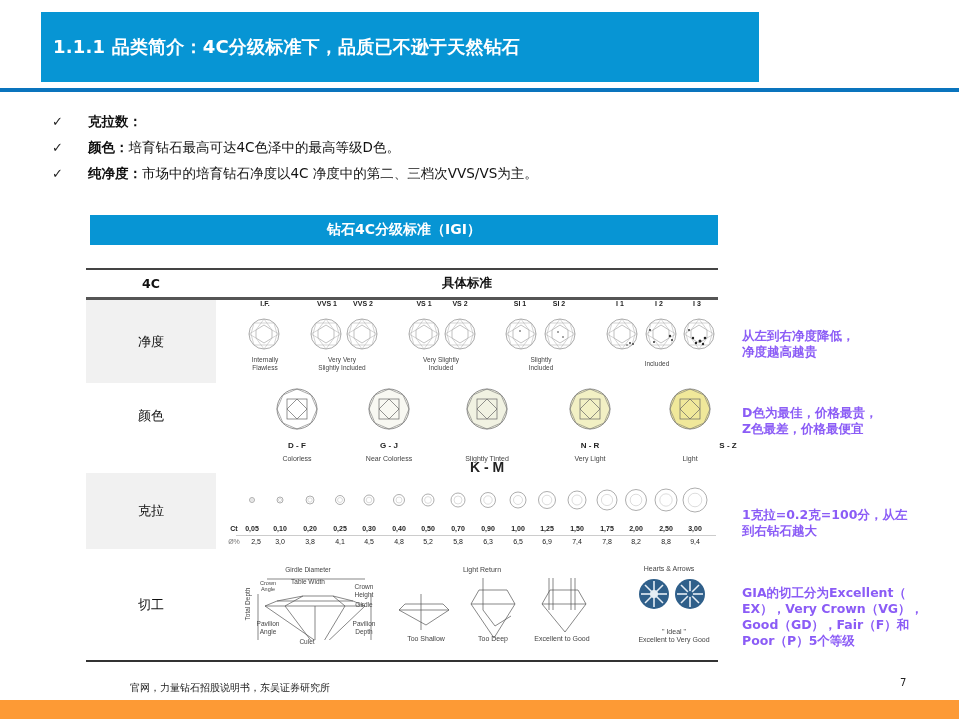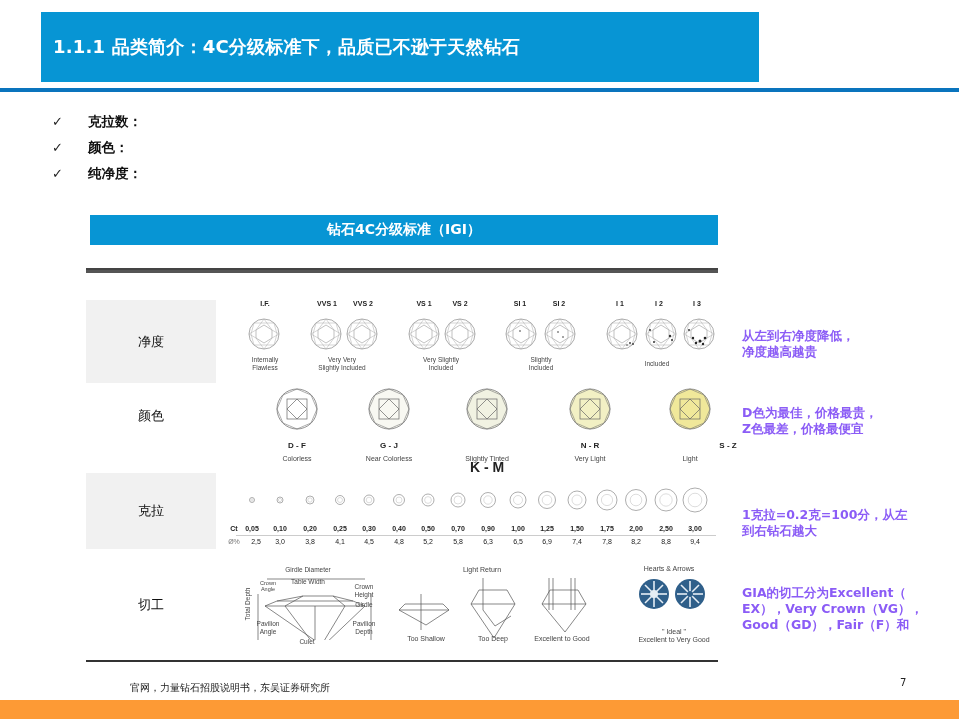--- a/index.html
+++ b/index.html
@@ -59,33 +59,39 @@
 <div class="title-rule"></div>
 
 <div class="bullets">
   <div class="bullet">
     <span class="check">✓</span>
     <span class="term">克拉数：</span>
   </div>
   <div class="bullet">
     <span class="check">✓</span>
     <span class="term">颜色：</span>
+    <span class="desc">培育钻石最高可达4C色泽中的最高等级D色。</span>
   </div>
   <div class="bullet">
     <span class="check">✓</span>
     <span class="term">纯净度：</span>
+    <span class="desc">市场中的培育钻石净度以4C 净度中的第二、三档次VVS/VS为主。</span>
   </div>
 </div>
 
 <div class="table-title">
   <span>钻石4C分级标准（IGI）</span>
 </div>
 
 <div class="tbl">
   <div class="tbl-top"></div>
+  <div class="tbl-head">
+    <div class="c1">4C</div>
+    <div class="c2">具体标准</div>
+  </div>
   <div class="tbl-headrule"></div>
 </div>
 
 <div class="rowlabel shaded" style="top:300px;height:83px;">净度</div>
 <div class="rowlabel" style="top:383px;height:66px;">颜色</div>
 <div class="rowlabel shaded" style="top:473px;height:76px;">克拉</div>
 <div class="rowlabel" style="top:549px;height:111px;">切工</div>
 
 <div class="cell">
   <div class="grade" style="left:253px;top:300px;width:24px;">I.F.</div>
@@ -352,17 +358,18 @@
     <div>Z色最差，价格最便宜</div>
 </div>
 <div class="note" style="top:507px;">
   <div>1克拉=0.2克=100分，从左</div>
     <div>到右钻石越大</div>
 </div>
 <div class="note" style="top:585px;">
   <div>GIA的切工分为Excellent（</div>
     <div>EX），Very Crown（VG），</div>
   <div>Good（GD），Fair（F）和</div>
+    <div>Poor（P）5个等级</div>
 </div>
 
 <div class="footer-src">官网，力量钻石招股说明书，东吴证券研究所</div>
 <div class="page-no">7</div>
 <div class="footer-band"></div>
 
 </body></html>

